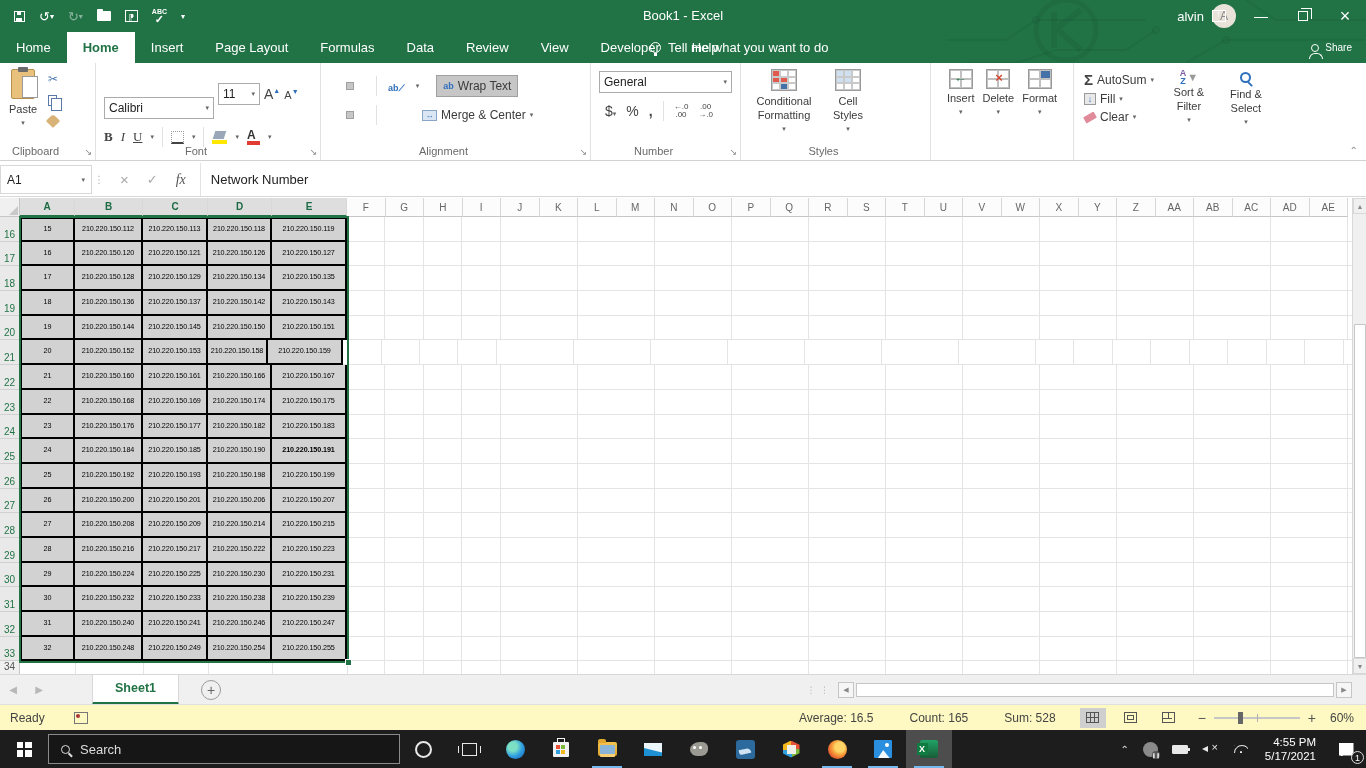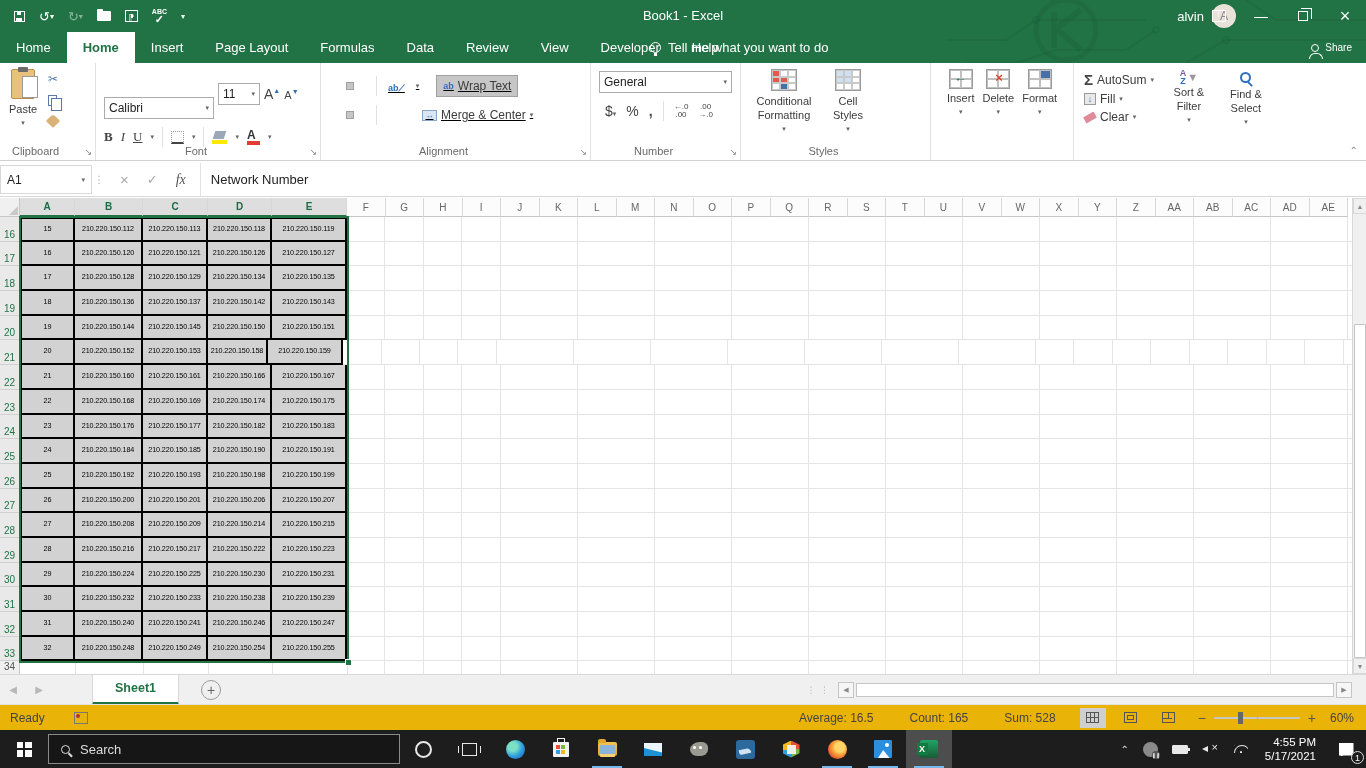--- a/index.html
+++ b/index.html
@@ -141,21 +141,21 @@
   
   #sheetbar { position:absolute; left:0; top:674px; width:1366px; height:30px; background:#f0f0f0; border-top:1px solid #d8d8d8; display:flex; align-items:center; z-index:2; }
   .snav { color:#b8b8b8; font-size:10px; width:26px; text-align:center; cursor:pointer; }
   #sheet-tab { height:30px; background:#fff; border-bottom:3px solid #217346; color:#217346; font-weight:bold; font-size:12.5px; padding:0 22px; display:flex; align-items:center; margin-left:40px; border-right:1px solid #d8d8d8; border-left:1px solid #d8d8d8; cursor:pointer; }
   #addsheet { width:20px; height:20px; border:1px solid #9a9a9a; border-radius:50%; color:#666; font-size:14px; display:flex; align-items:center; justify-content:center; margin-left:22px; cursor:pointer; }
   #splitter { margin-left:auto; color:#b0b0b0; font-size:9px; letter-spacing:1px; cursor:col-resize; padding-right:8px; }
   #hscroll { width:514px; height:16px; background:#f0f0f0; display:flex; align-items:center; margin-right:14px; }
   .harrow { width:16px; height:16px; border:1px solid #c6c6c6; background:#f6f6f6; color:#888; font-size:7px; display:flex; align-items:center; justify-content:center; cursor:pointer; }
   #hthumb { flex:1; height:14px; background:#fff; border:1px solid #c6c6c6; margin:0 2px; cursor:grab; }
   
-  #statusbar { position:absolute; left:0; top:704px; width:1366px; height:26px; background:#eab308; border-top:1px solid #e0e0e0; display:flex; align-items:center; font-size:12px; color:#444; z-index:2; }
+  #statusbar { position:absolute; left:0; top:704px; width:1366px; height:26px; background:#fef9c3; border-top:1px solid #e0e0e0; display:flex; align-items:center; font-size:12px; color:#444; z-index:2; }
   #status-ready { padding-left:10px; width:60px; }
   .macro-ic { width:14px; height:12px; border:1px solid #777; position:relative; margin-left:14px; cursor:pointer; }
   .macro-ic:before { content:""; position:absolute; left:1px; top:1px; width:4px; height:4px; border-radius:50%; background:#a33; }
   #status-right { margin-left:auto; display:flex; align-items:center; gap:0; }
   .stat { padding:0 18px; cursor:pointer; }
   .viewic { width:26px; height:20px; display:flex; align-items:center; justify-content:center; cursor:pointer; margin:0 6px; }
   .viewic.on { background:#cfcfcf; }
   .vgrid { width:13px; height:11px; border:1px solid #555; background:repeating-linear-gradient(to right,transparent 0 3px,#555 3px 4px),repeating-linear-gradient(to bottom,transparent 0 4.5px,#555 4.5px 5.5px); }
   .vpage { width:13px; height:11px; border:1px solid #555; position:relative; }
   .vpage:before { content:""; position:absolute; left:2px; top:2px; right:2px; bottom:2px; border:1px solid #555; }
@@ -344,21 +344,21 @@
           </span>
           <span class="drop">▾</span>
         <span class="fc-a"><span>A</span><span class="bar" id="fontcolorbar" style="width: 13px; background: rgb(224, 60, 49);"></span></span>
           <span class="drop">▾</span>
       </div>
     </div>
     <div class="glabel">Font</div>
     <div class="launcher">↘</div>
   </div>
 
-  <div class="rgroup" style="width:270px;text-decoration:underline;">
+  <div class="rgroup" style="width:270px;">
     <div style="padding:4px 0 0 10px;">
       <div class="arow">
         <span class="albtn"><span class="lines" style="width:11px;"></span></span>
         <span class="albtn on"><span class="lines" style="width:13px;"></span></span>
         <span class="albtn"><span class="lines" style="width:11px;"></span></span>
         <span class="vsep"></span>
         <span class="albtn"><span class="ab-ic">ab⟋</span></span>
           <span class="drop">▾</span>
         <span class="wrapbtn on" style="margin-left:10px;">
           <span class="ab-ic">ab</span>
@@ -638,21 +638,21 @@
         <div class="c" style="width: 64px;">210.220.150.182</div>
         <div class="c" style="width: 75px;">210.220.150.183</div>
         <div class="gfill"></div>
       </div>
       <div class="r">
         <div class="rh">25</div>
         <div class="c first" style="width: 55px;">24</div>
         <div class="c" style="width: 68px;">210.220.150.184</div>
         <div class="c" style="width: 65px;">210.220.150.185</div>
         <div class="c" style="width: 64px;">210.220.150.190</div>
-        <div class="c" style="width: 75px;">210.220.150.191</div>
+        <div class="c" style="width: 75px; font-weight: bold;">210.220.150.191</div>
         <div class="gfill"></div>
       </div>
       <div class="r">
         <div class="rh">26</div>
         <div class="c first" style="width: 55px;">25</div>
         <div class="c" style="width: 68px;">210.220.150.192</div>
         <div class="c" style="width: 65px;">210.220.150.193</div>
         <div class="c" style="width: 64px;">210.220.150.198</div>
         <div class="c" style="width: 75px;">210.220.150.199</div>
         <div class="gfill"></div>

